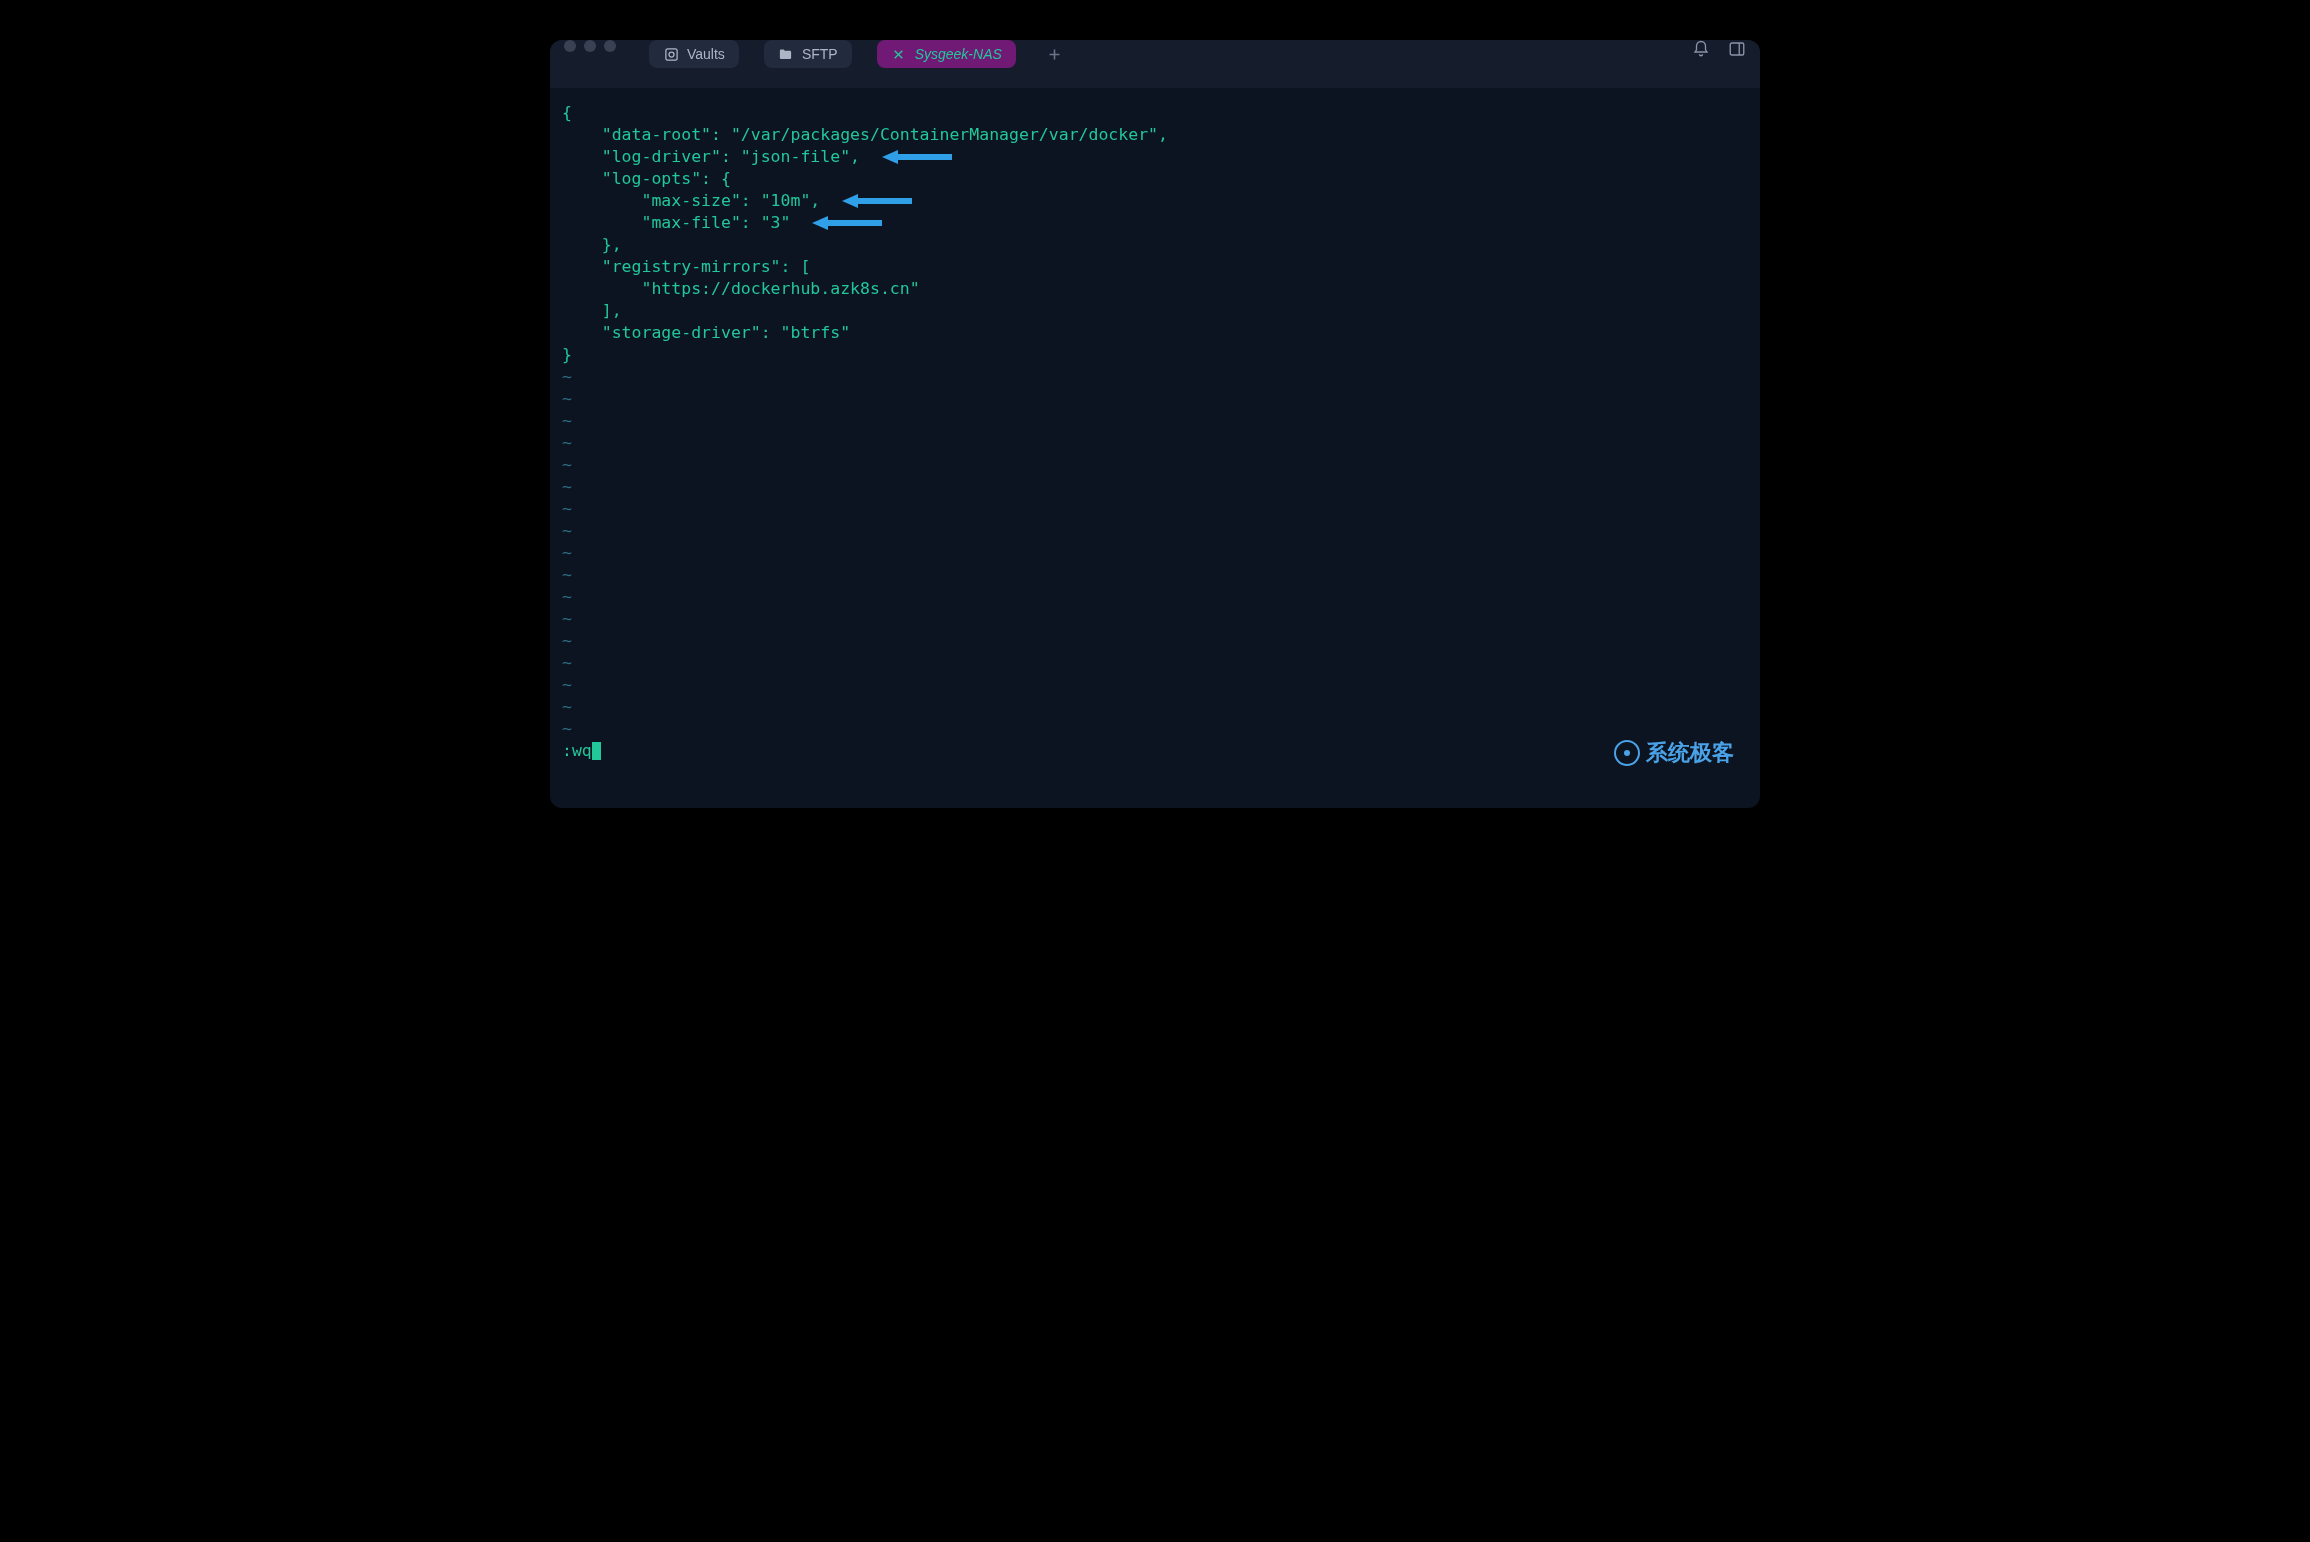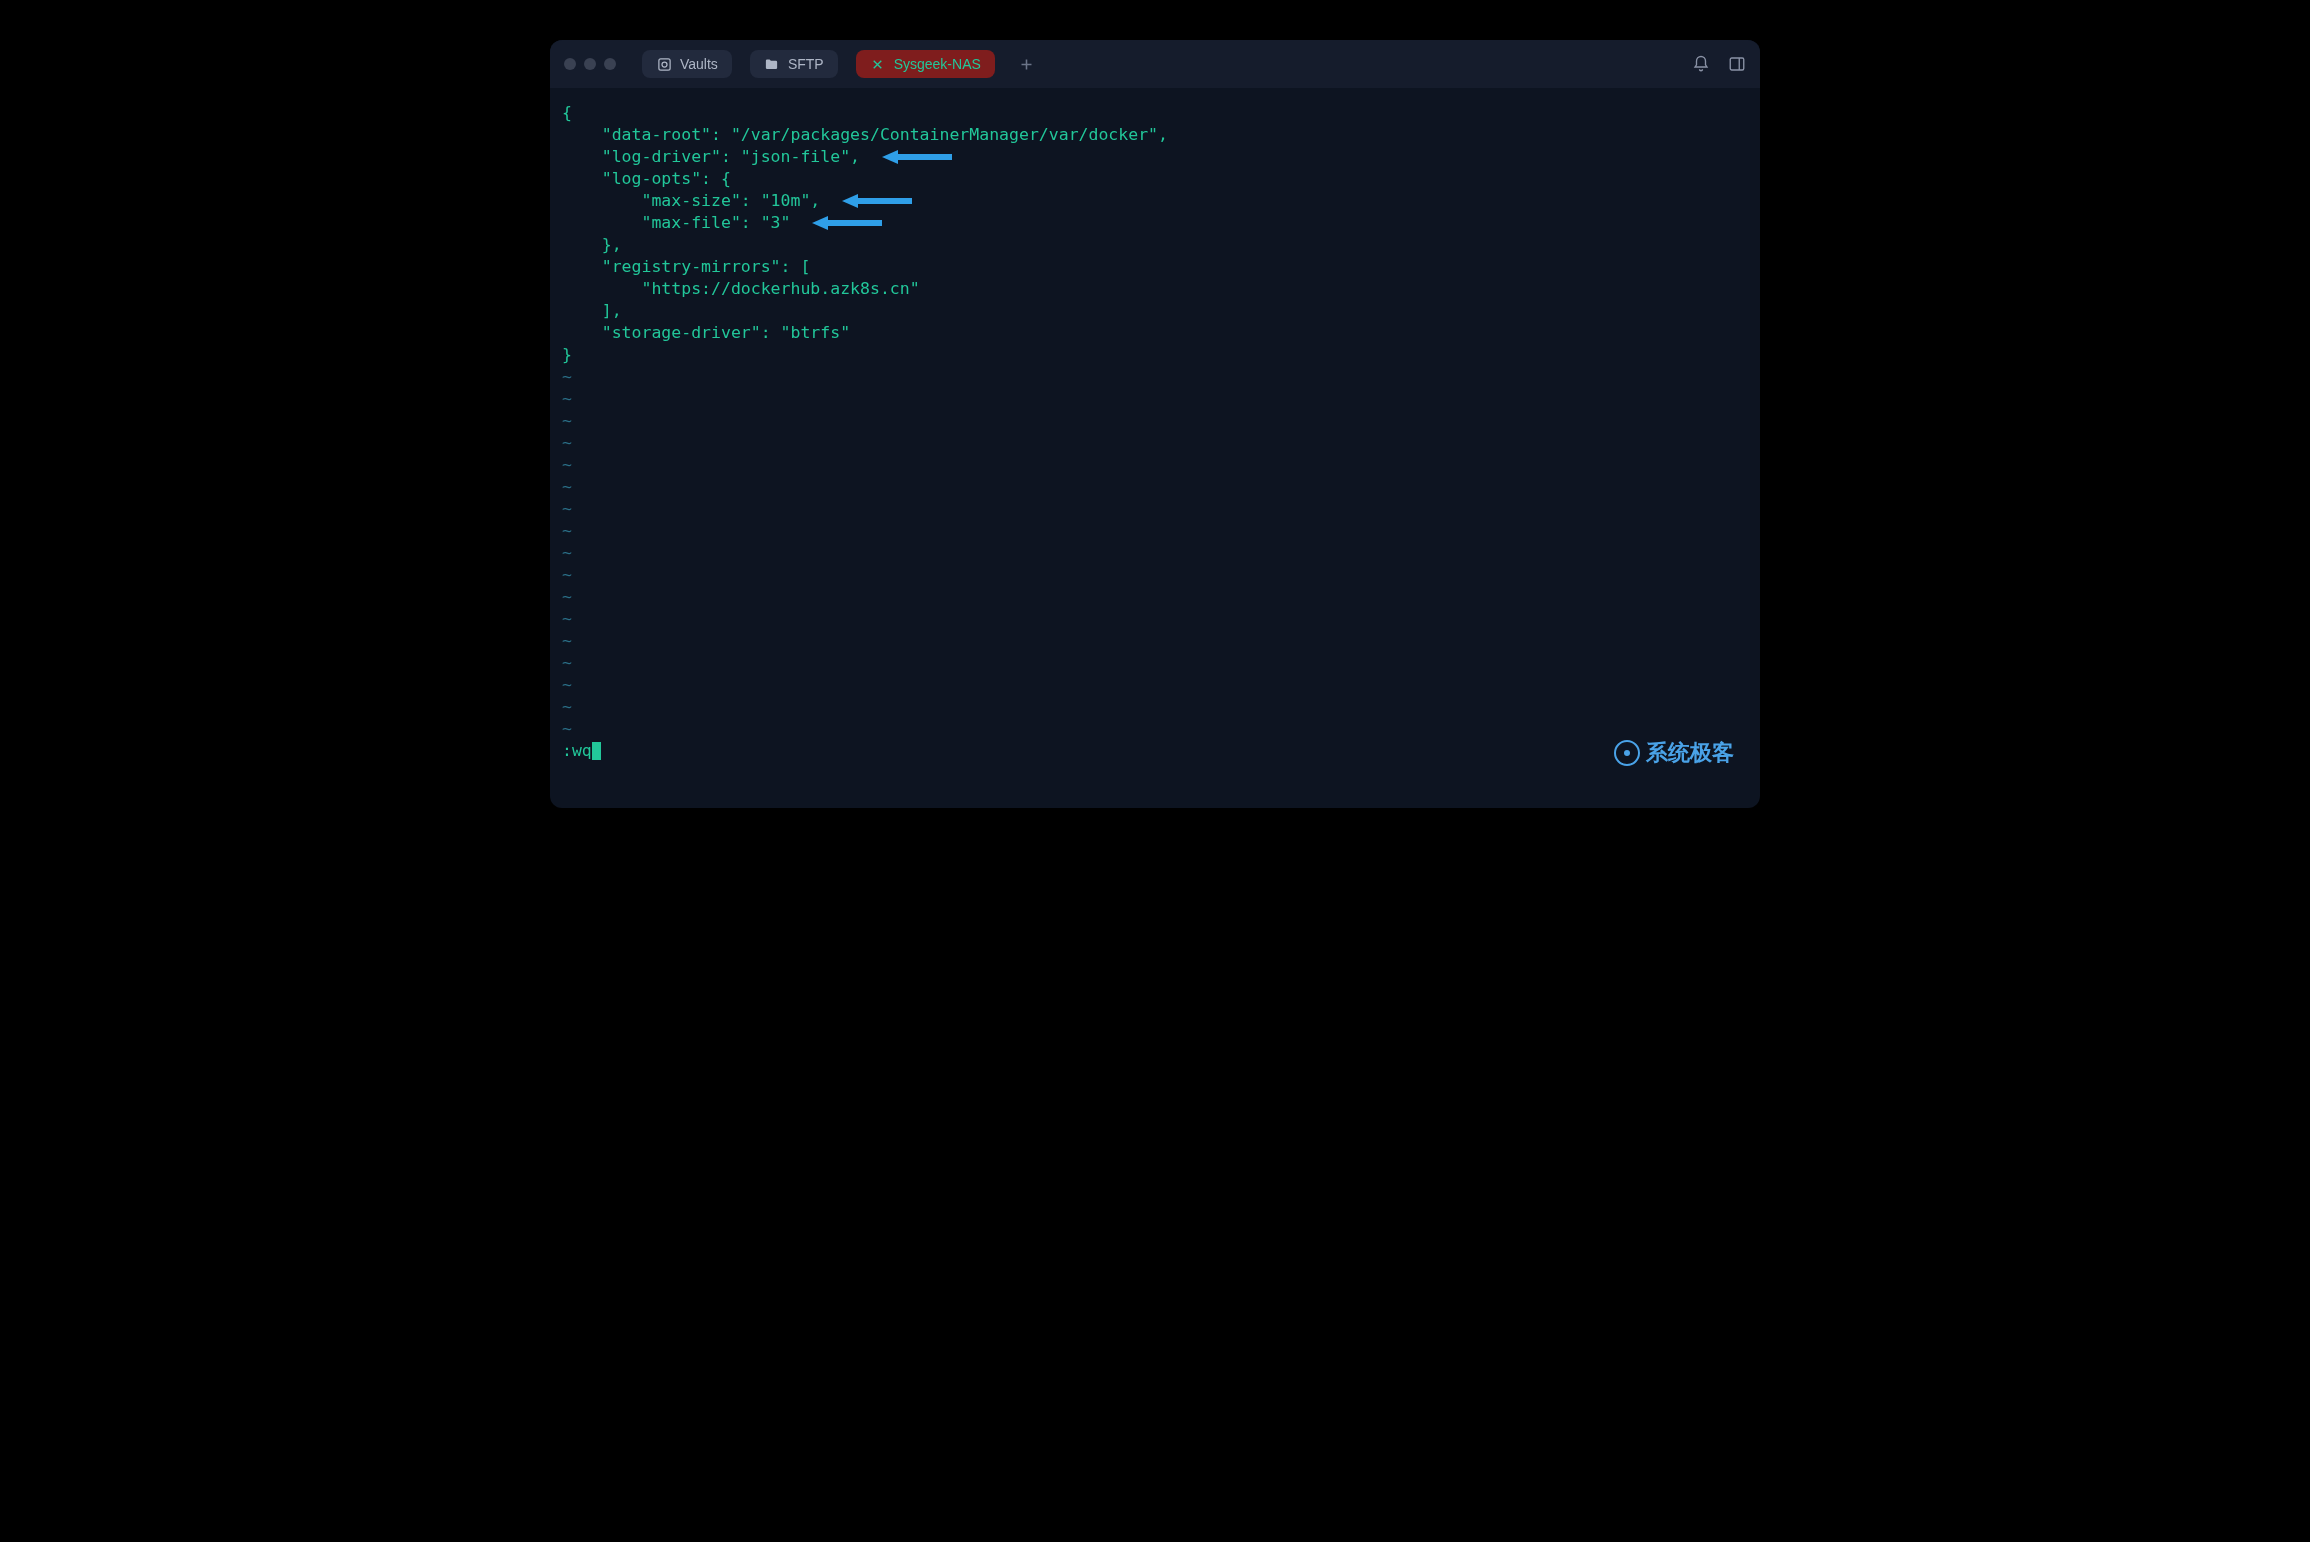--- a/index.html
+++ b/index.html
@@ -16,23 +16,23 @@
     width: 1210px;
     background: #0d1421;
     border-radius: 12px;
     overflow: hidden;
     box-shadow: 0 20px 60px rgba(0,0,0,.6);
   }
   .titlebar {
     height: 48px;
     background: #151c2c;
     display: flex;
-    align-items: center;
+    align-items: flex-start;
     padding: 0 14px;
-    gap: 18px;
+    gap: 25px;
   }
   .traffic-lights {
     display: flex;
     gap: 8px;
     margin-right: 8px;
   }
   .traffic-lights .dot {
     width: 12px;
     height: 12px;
     border-radius: 50%;
@@ -44,22 +44,23 @@
     gap: 8px;
     padding: 6px 14px;
     border-radius: 8px;
     background: #222a3d;
     color: #aeb6c6;
     font-size: 14px;
     font-family: -apple-system, BlinkMacSystemFont, 'Segoe UI', sans-serif;
     cursor: pointer;
   }
   .tab.active {
-    background: #7f1d1d;
+    background: #701a75;
     color: #22c79a;
+    font-style: italic;
   }
   .tab .tab-icon {
     display: flex;
     align-items: center;
     justify-content: center;
     width: 16px;
     height: 16px;
   }
   .add-tab {
     width: 28px;

